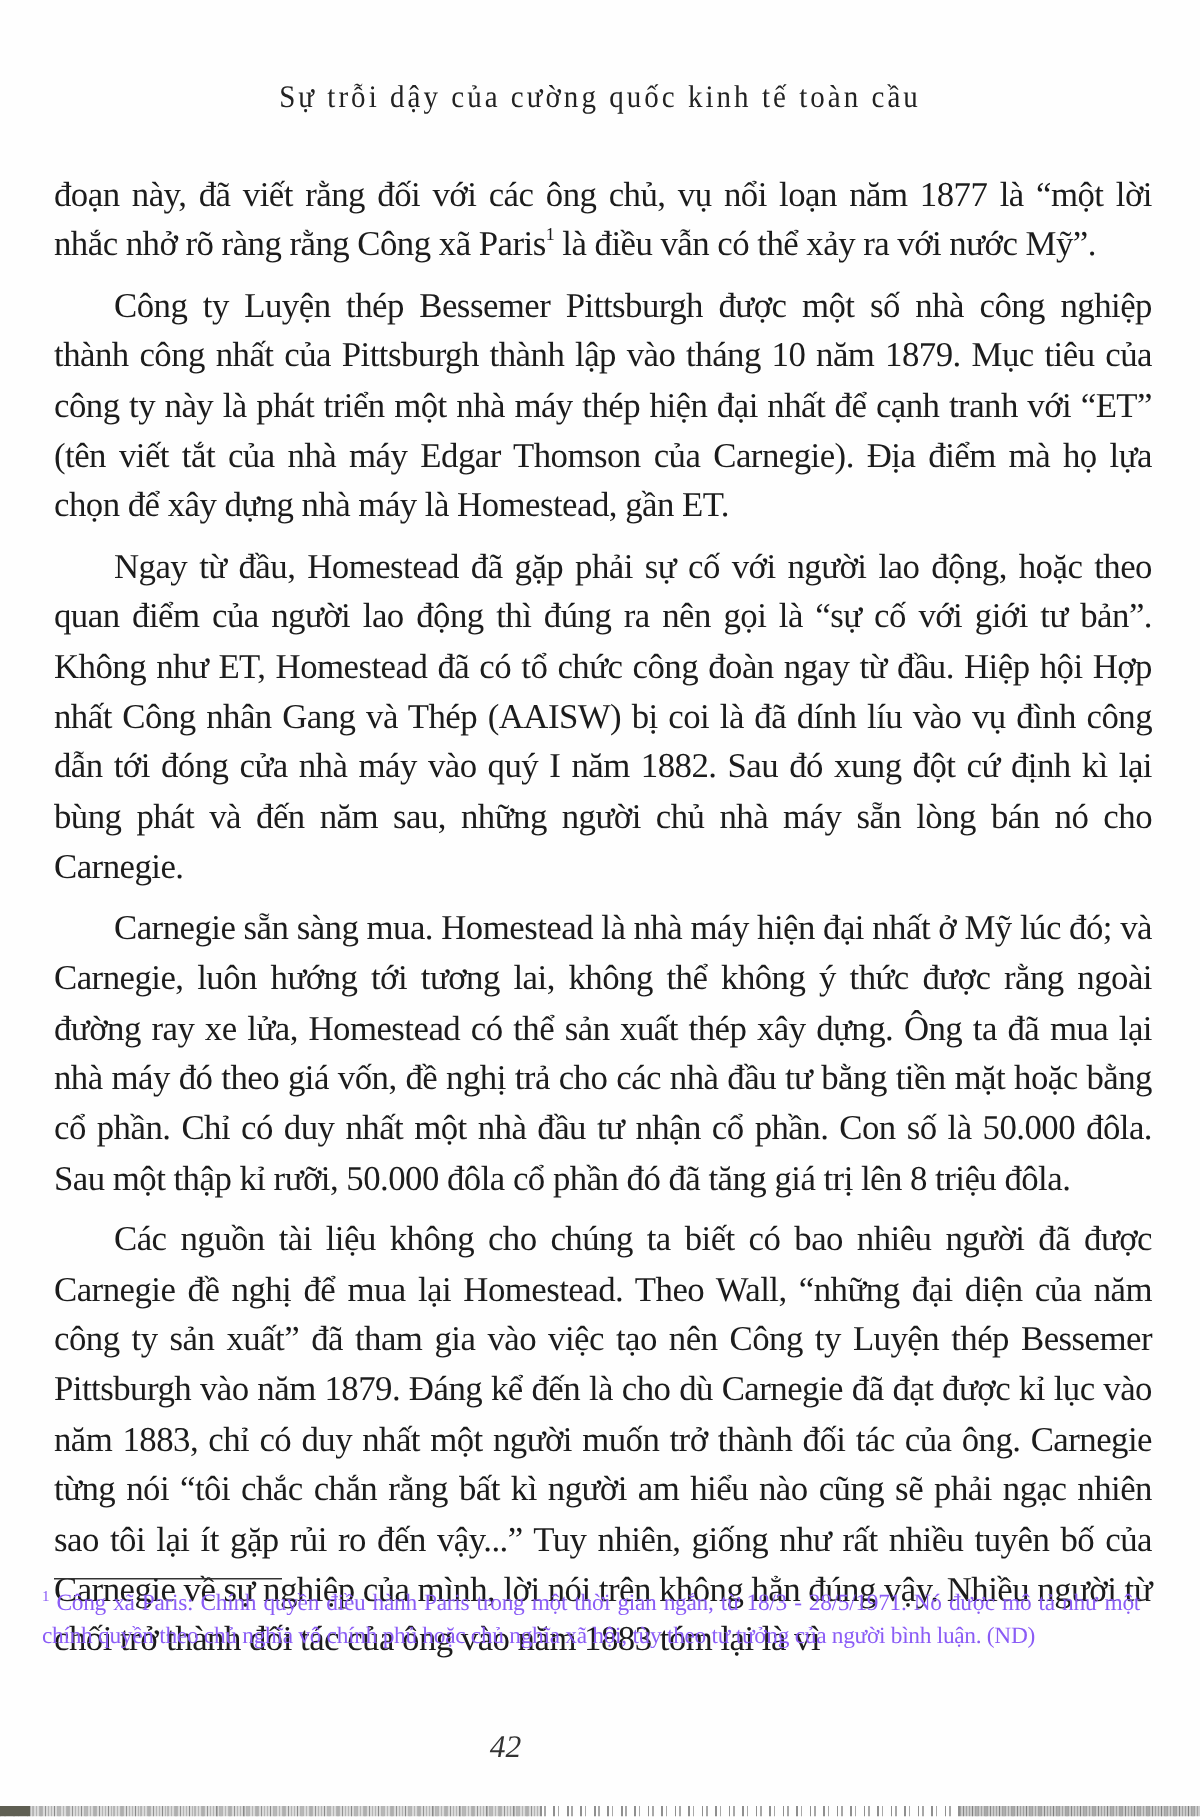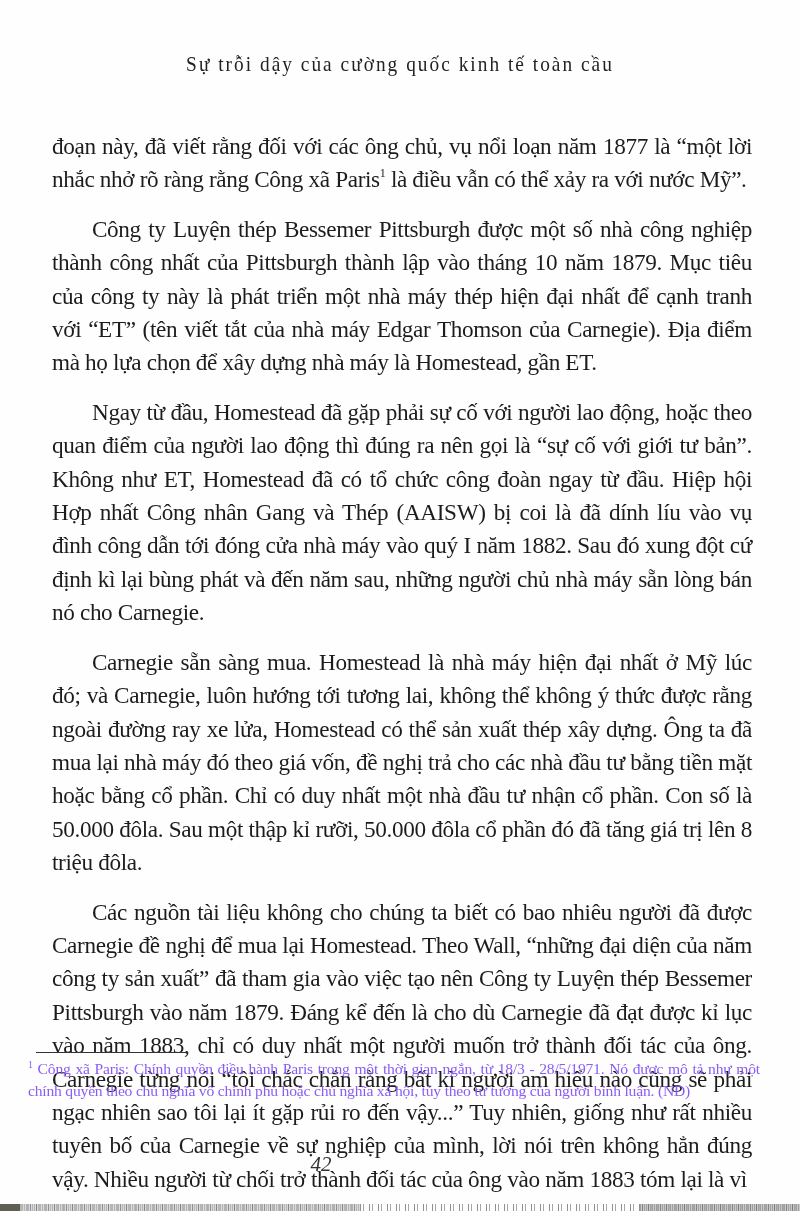--- a/index.html
+++ b/index.html
@@ -37,21 +37,21 @@
       position: absolute;
       top: 114px;
       left: 36px;
       width: 732px;
       font-size: 23.2px;
       line-height: 33.4px;
       text-align: justify;
       letter-spacing: -0.35px;
     }
     .body-text p {
-      margin: 16px;
+      margin: 0;
       text-indent: 0;
     }
     .body-text p.indent {
       text-indent: 40px;
       margin-top: 7px;
     }
     sup.fn-ref {
       font-size: 12px;
       vertical-align: 10px;
       line-height: 0;
@@ -76,21 +76,21 @@
       color: #8b5cf6;
     }
     .footnote sup {
       font-size: 10px;
       vertical-align: 6px;
       line-height: 0;
     }
     .page-number {
       position: absolute;
       top: 1152px;
-      left: 0;
+      left: 16px;
       width: 642px;
       text-align: center;
       font-size: 21px;
       font-style: italic;
       color: #333;
     }
     .scan-strip {
       position: absolute;
       left: 0;
       top: 1204px;

